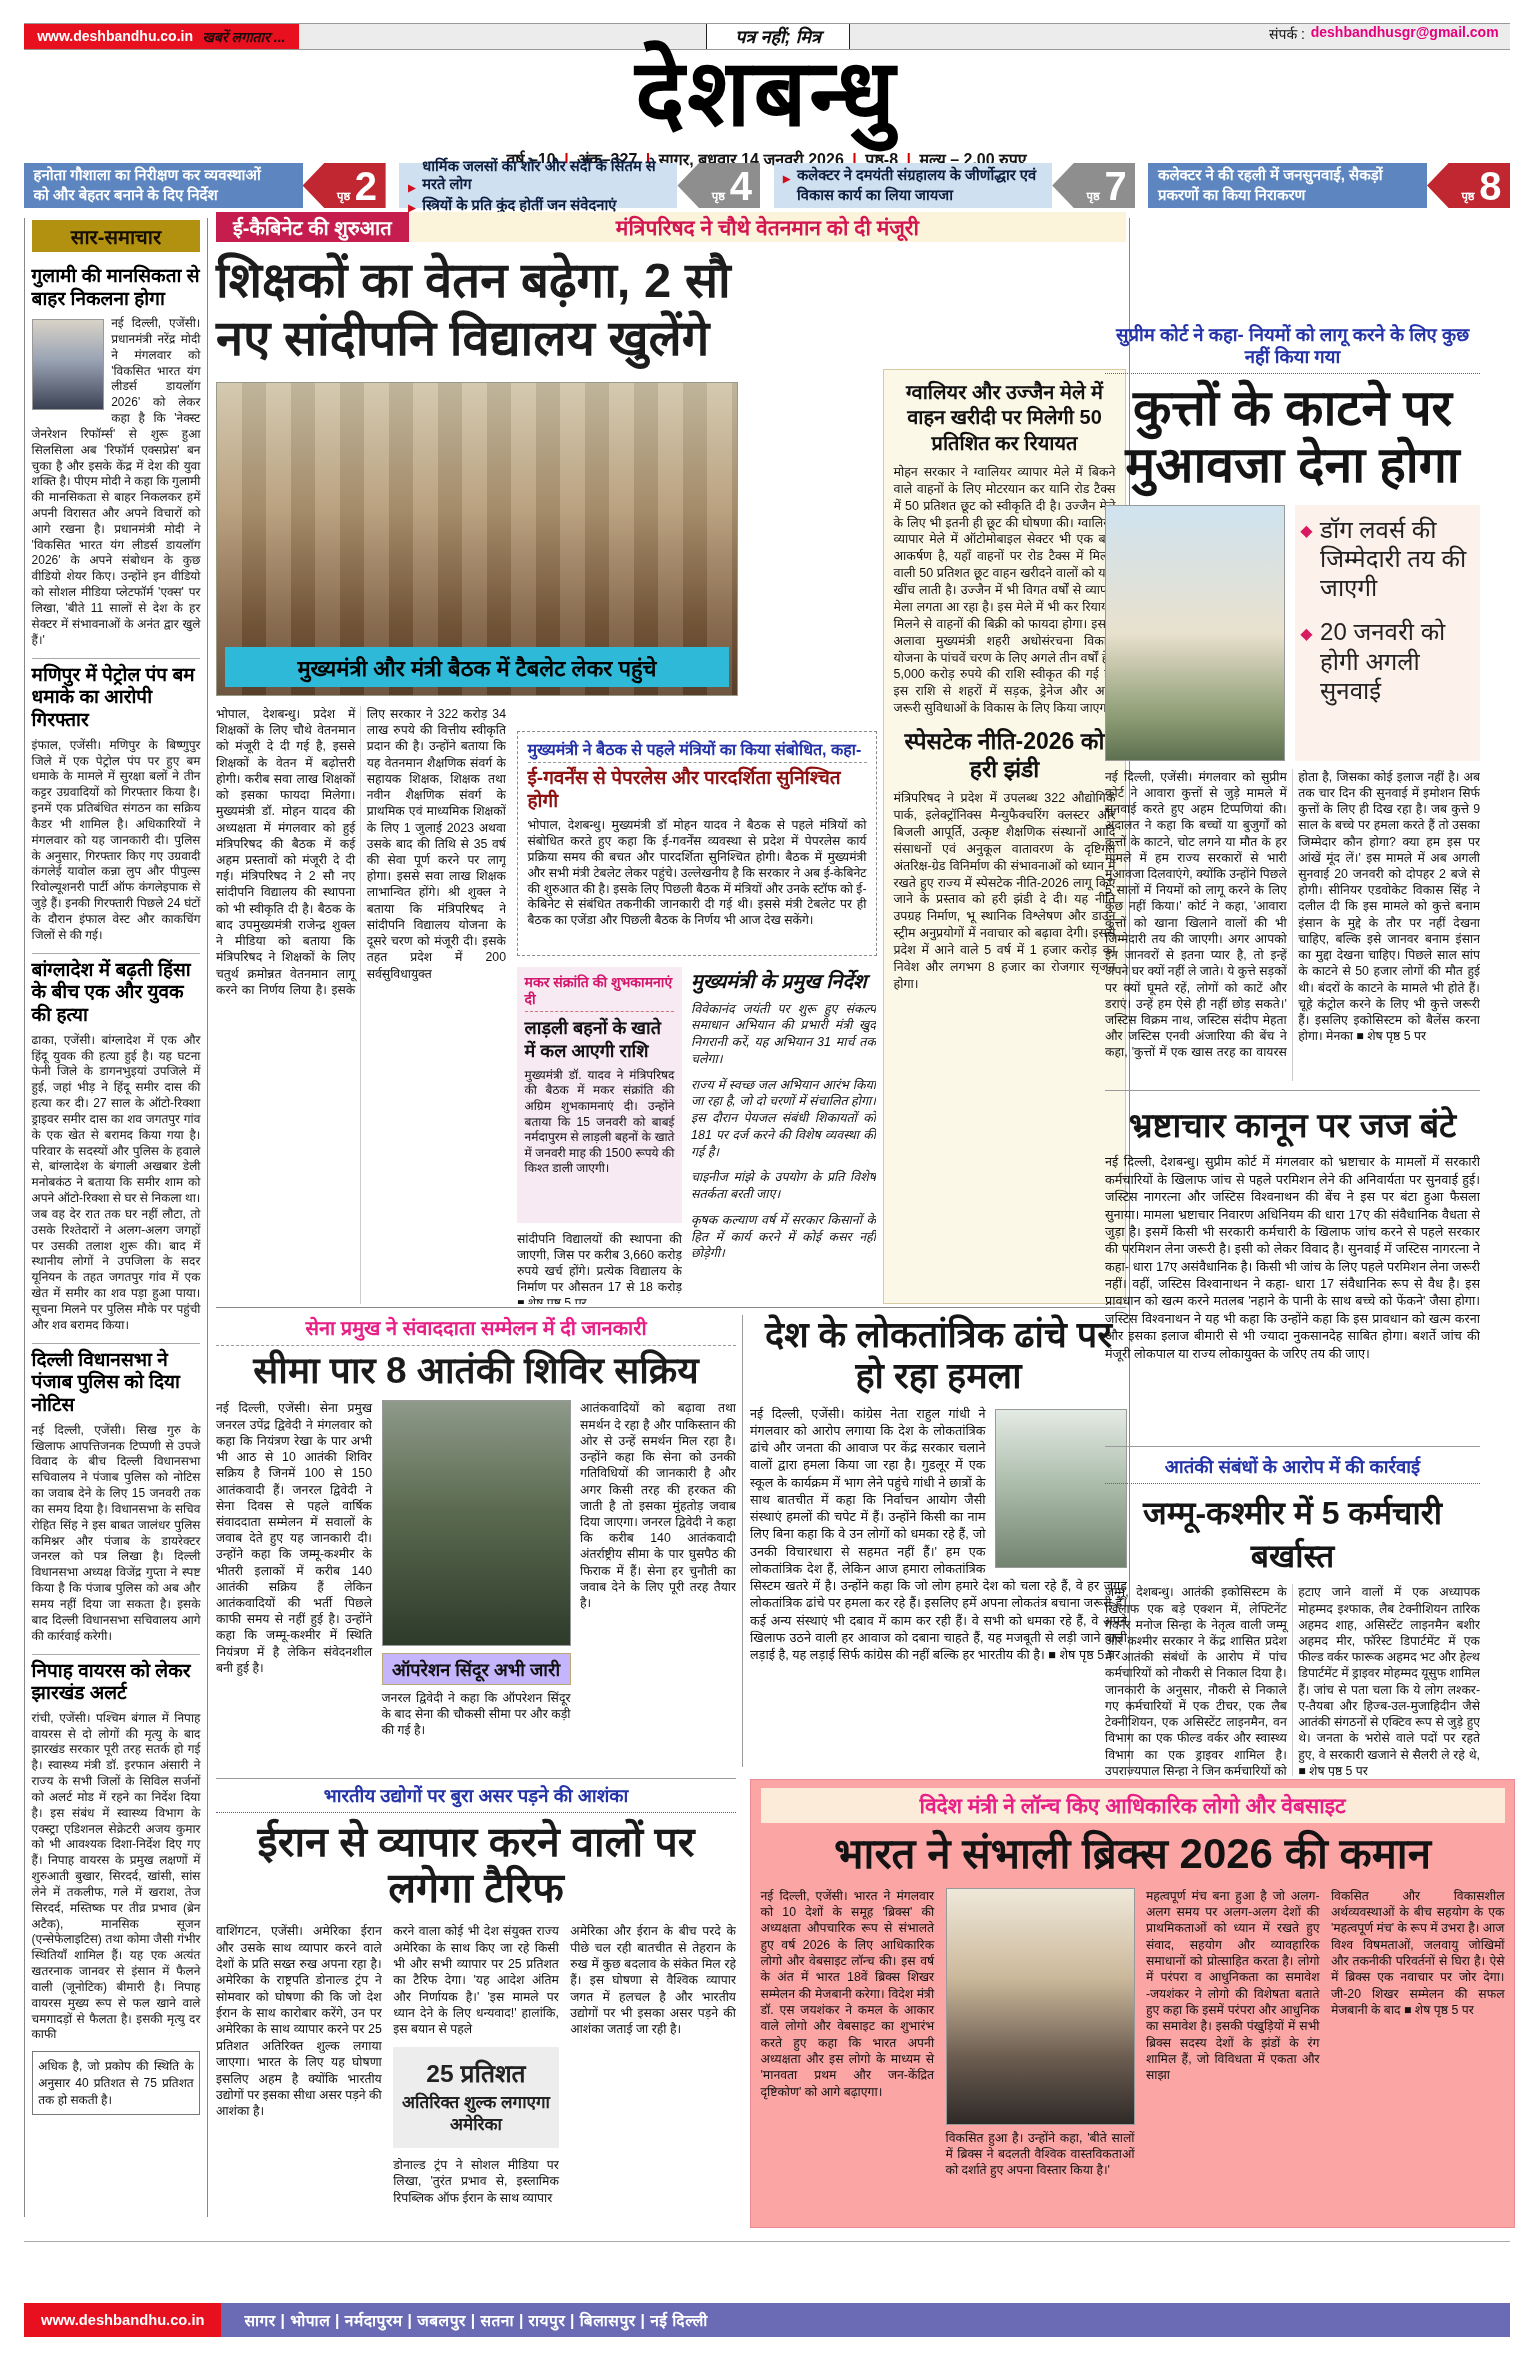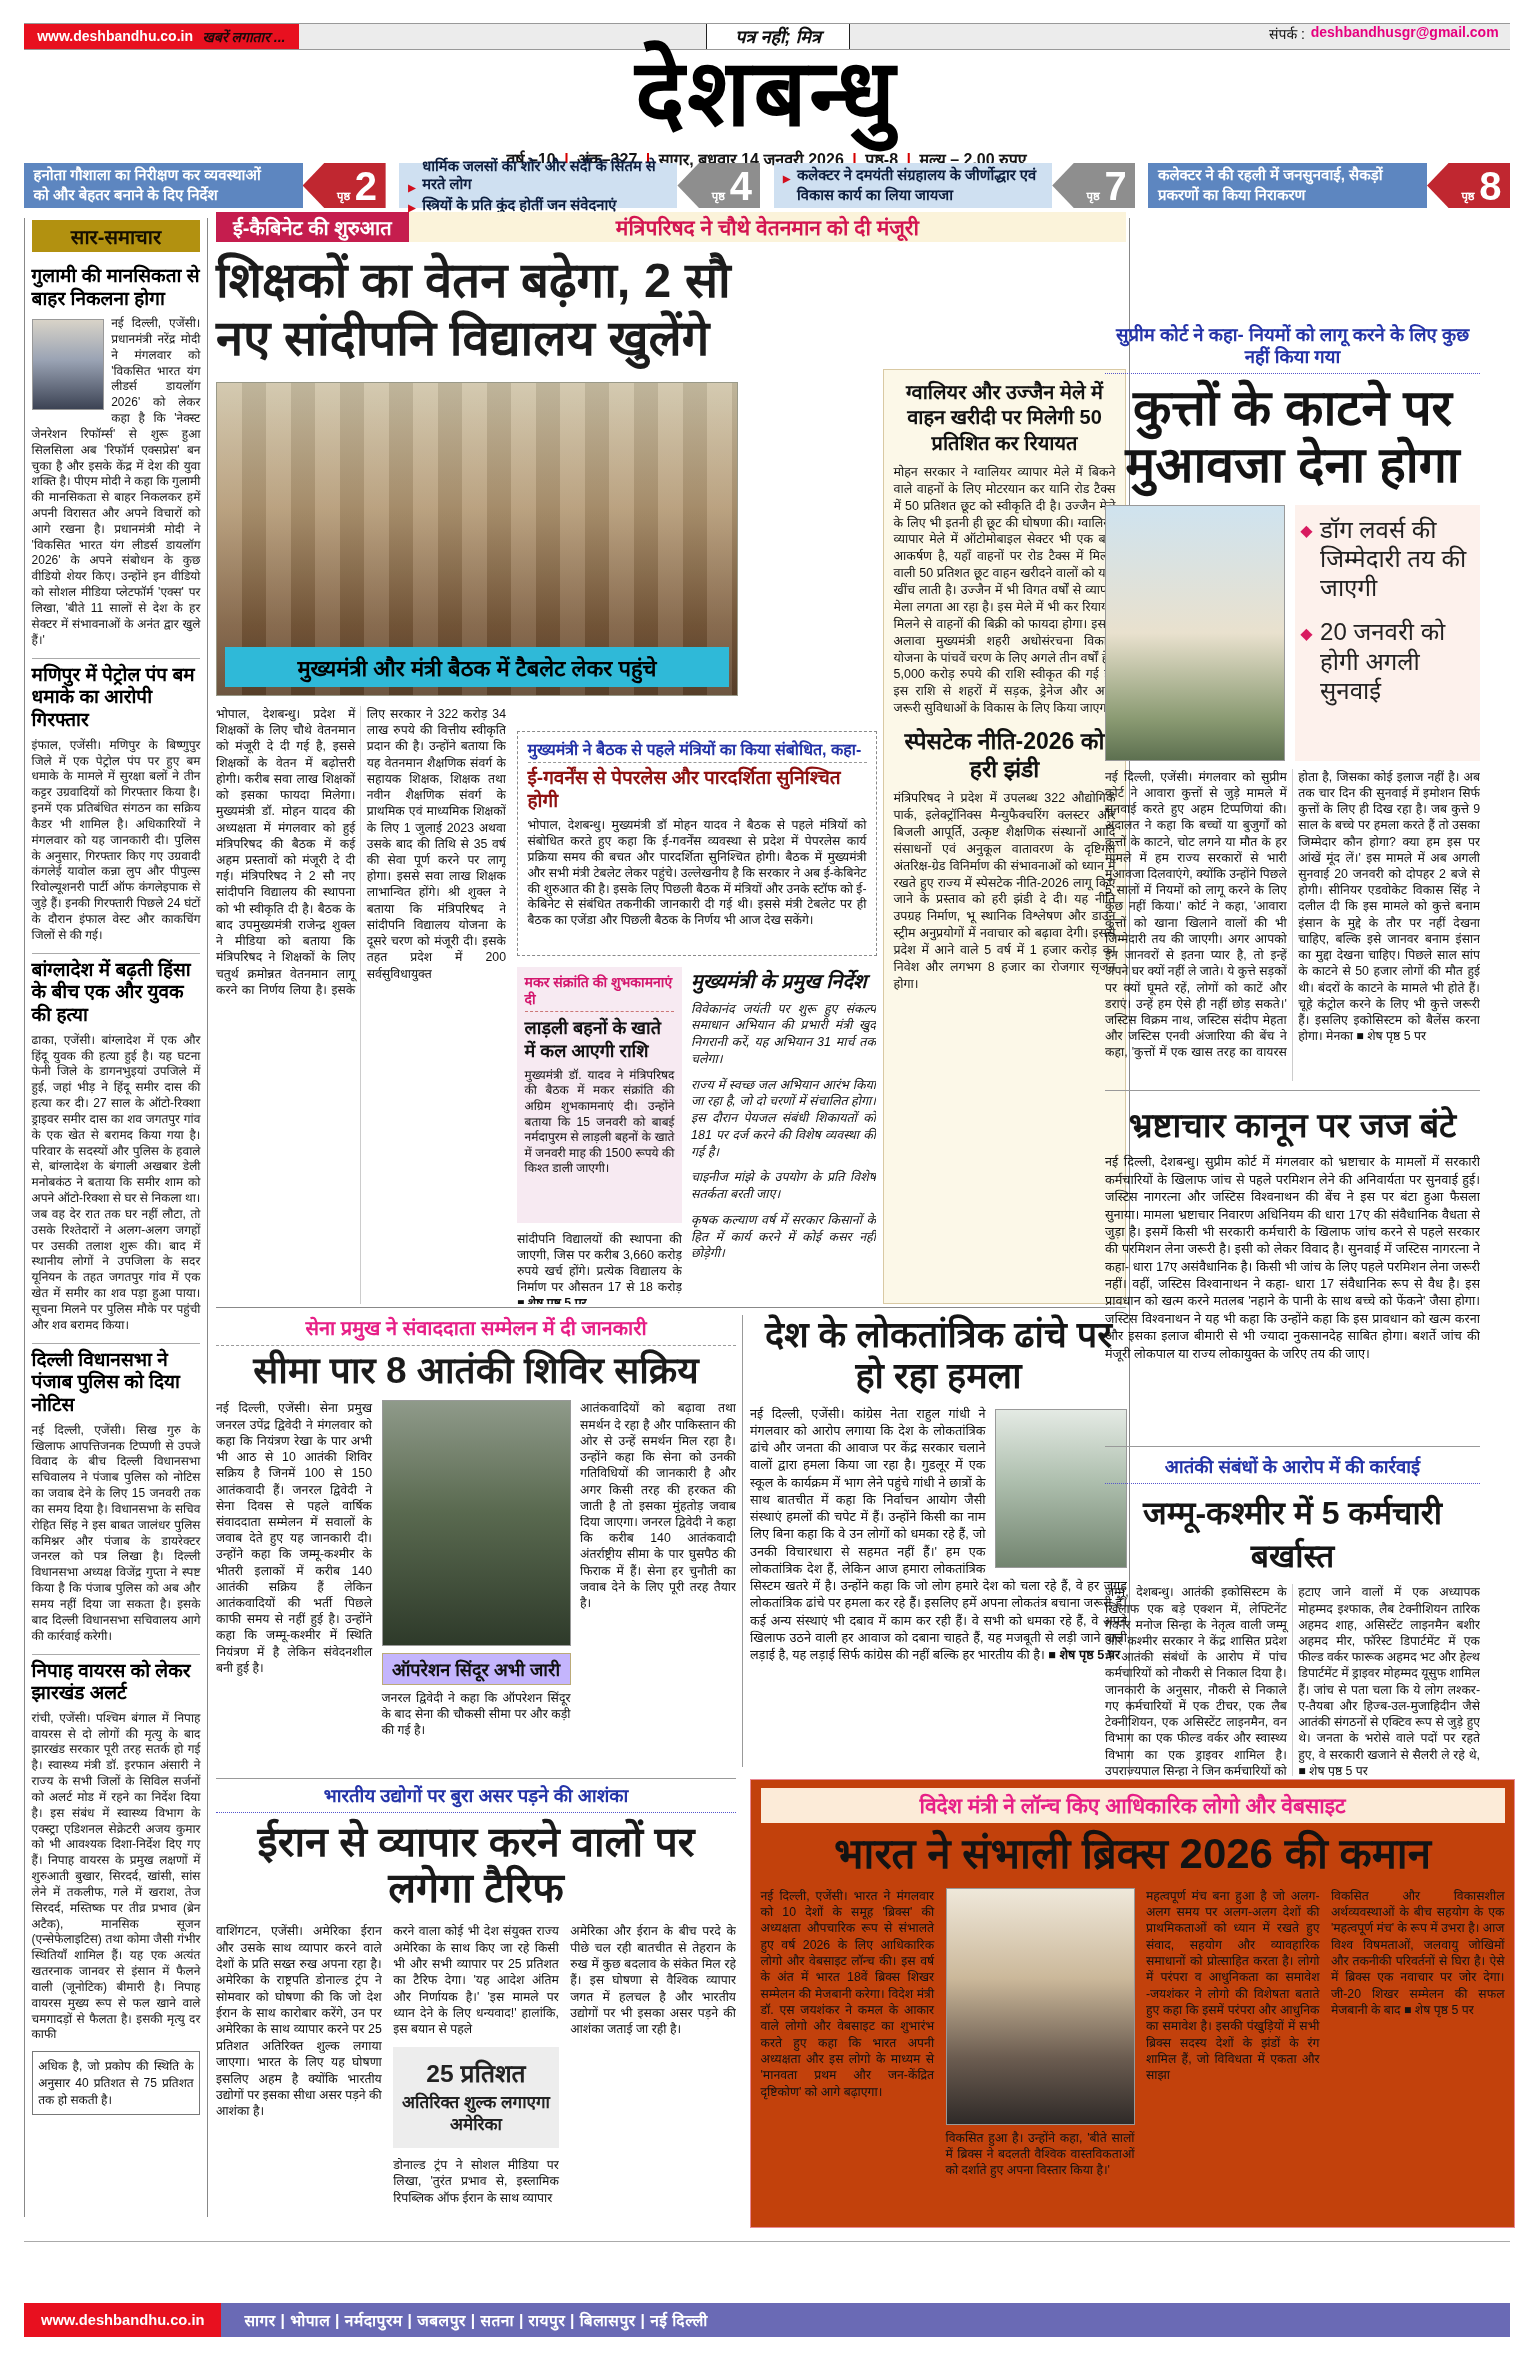--- a/index.html
+++ b/index.html
@@ -83,21 +83,21 @@
   .db-headline{color:#8e1212;font-weight:800;font-size:19px;margin-bottom:4.7px;line-height:1.2}
   .db-body{font-size:12.3px;line-height:1.3;text-align:justify}
   .makar-box{position:absolute;top:755px;left:301px;width:165px;height:256px;background:#f7eaf2;
              padding:6.6px 7.6px;overflow:hidden}
   .mk-kicker{color:#d3156d;font-weight:800;font-size:14px;border-bottom:0.9px dashed #c77;
              padding-bottom:2.8px;margin-bottom:4.7px;line-height:1.25}
   .mk-headline{font-size:18px;font-weight:800;line-height:1.25;margin-bottom:5.7px}
   .mk-body{font-size:12px;line-height:1.3;text-align:justify}
   .lead-cont{position:absolute;top:1020px;left:301px;width:165px;height:72px;font-size:12.3px;
              line-height:1.3;text-align:justify;overflow:hidden}
-  .more{font-weight:700}
+  .more{font-weight:400}
   .directives{position:absolute;top:755px;left:475px;width:185px;height:337px;overflow:hidden;font-style:italic}
   .dir-header{font-size:20px;font-weight:800;margin-bottom:6.6px}
   .dir-item{font-size:12.5px;line-height:1.35;margin-bottom:8.5px;text-align:justify}
 
   
   .v-div-right{position:absolute;left:1129px;top:218px;height:1558px;border-left:0.9px solid #888}
   .v-div-mid{position:absolute;left:742px;top:1315px;height:452px;border-left:0.9px solid #999}
   .h-rule-mid{position:absolute;left:216px;top:1307px;width:910px;border-top:0.9px solid #888}
   .h-rule-low{position:absolute;left:216px;top:1778px;width:520px;border-top:0.9px solid #999}
   .h-rule-foot{position:absolute;left:24px;top:2241px;width:1486px;border-top:0.9px solid #aaa}
@@ -148,21 +148,21 @@
   .iran{position:absolute;left:216px;top:1785px;width:520px;height:443px;overflow:hidden}
   .iran-headline{font-size:41px;font-weight:900;text-align:center;line-height:1.14;margin:4.7px 0 11.4px;color:#1a1a1a}
   .iran-cols{display:flex;gap:11.4px}
   .iran-col{flex:1;font-size:12.3px;line-height:1.33;text-align:justify}
   .iran-inset{background:#ededed;padding:11.4px 5.7px;text-align:center;font-weight:800;margin:9.5px 0;color:#222}
   .inset-line1{font-size:24.6px;line-height:1.2}
   .inset-line2{font-size:17px;line-height:1.3;margin-top:3.8px}
 
   
   .brics{position:absolute;left:750px;top:1779px;width:765px;height:449px;border:1.9px solid #e98a96;
-         padding:7.6px 9.5px;overflow:hidden;background:#c2410c}
+         padding:7.6px 9.5px;overflow:hidden;background:#fca5a5}
   .brics-kicker{background:#fcebd8;color:#e71f87;font-weight:800;font-size:21px;text-align:center;
                 padding:3.8px 0;margin-bottom:7.6px}
   .brics-headline{font-size:42px;font-weight:900;text-align:center;line-height:1.08;margin-bottom:11.4px;color:#131313}
   .brics-cols{display:flex;gap:11.4px}
   .brics-col{flex:1;font-size:12.3px;line-height:1.33;text-align:justify}
   .brics-mid{width:189px;flex:none}
   .jaishankar-photo{width:100%;height:237px;border:0.9px solid #999;
                     background:linear-gradient(180deg,#efe8da 0%,#cbb89a 38%,#6b5c50 72%,#2f2a28 100%)}
   .brics-midtext{font-size:12.3px;line-height:1.3;margin-top:6.6px;text-align:justify}
 

